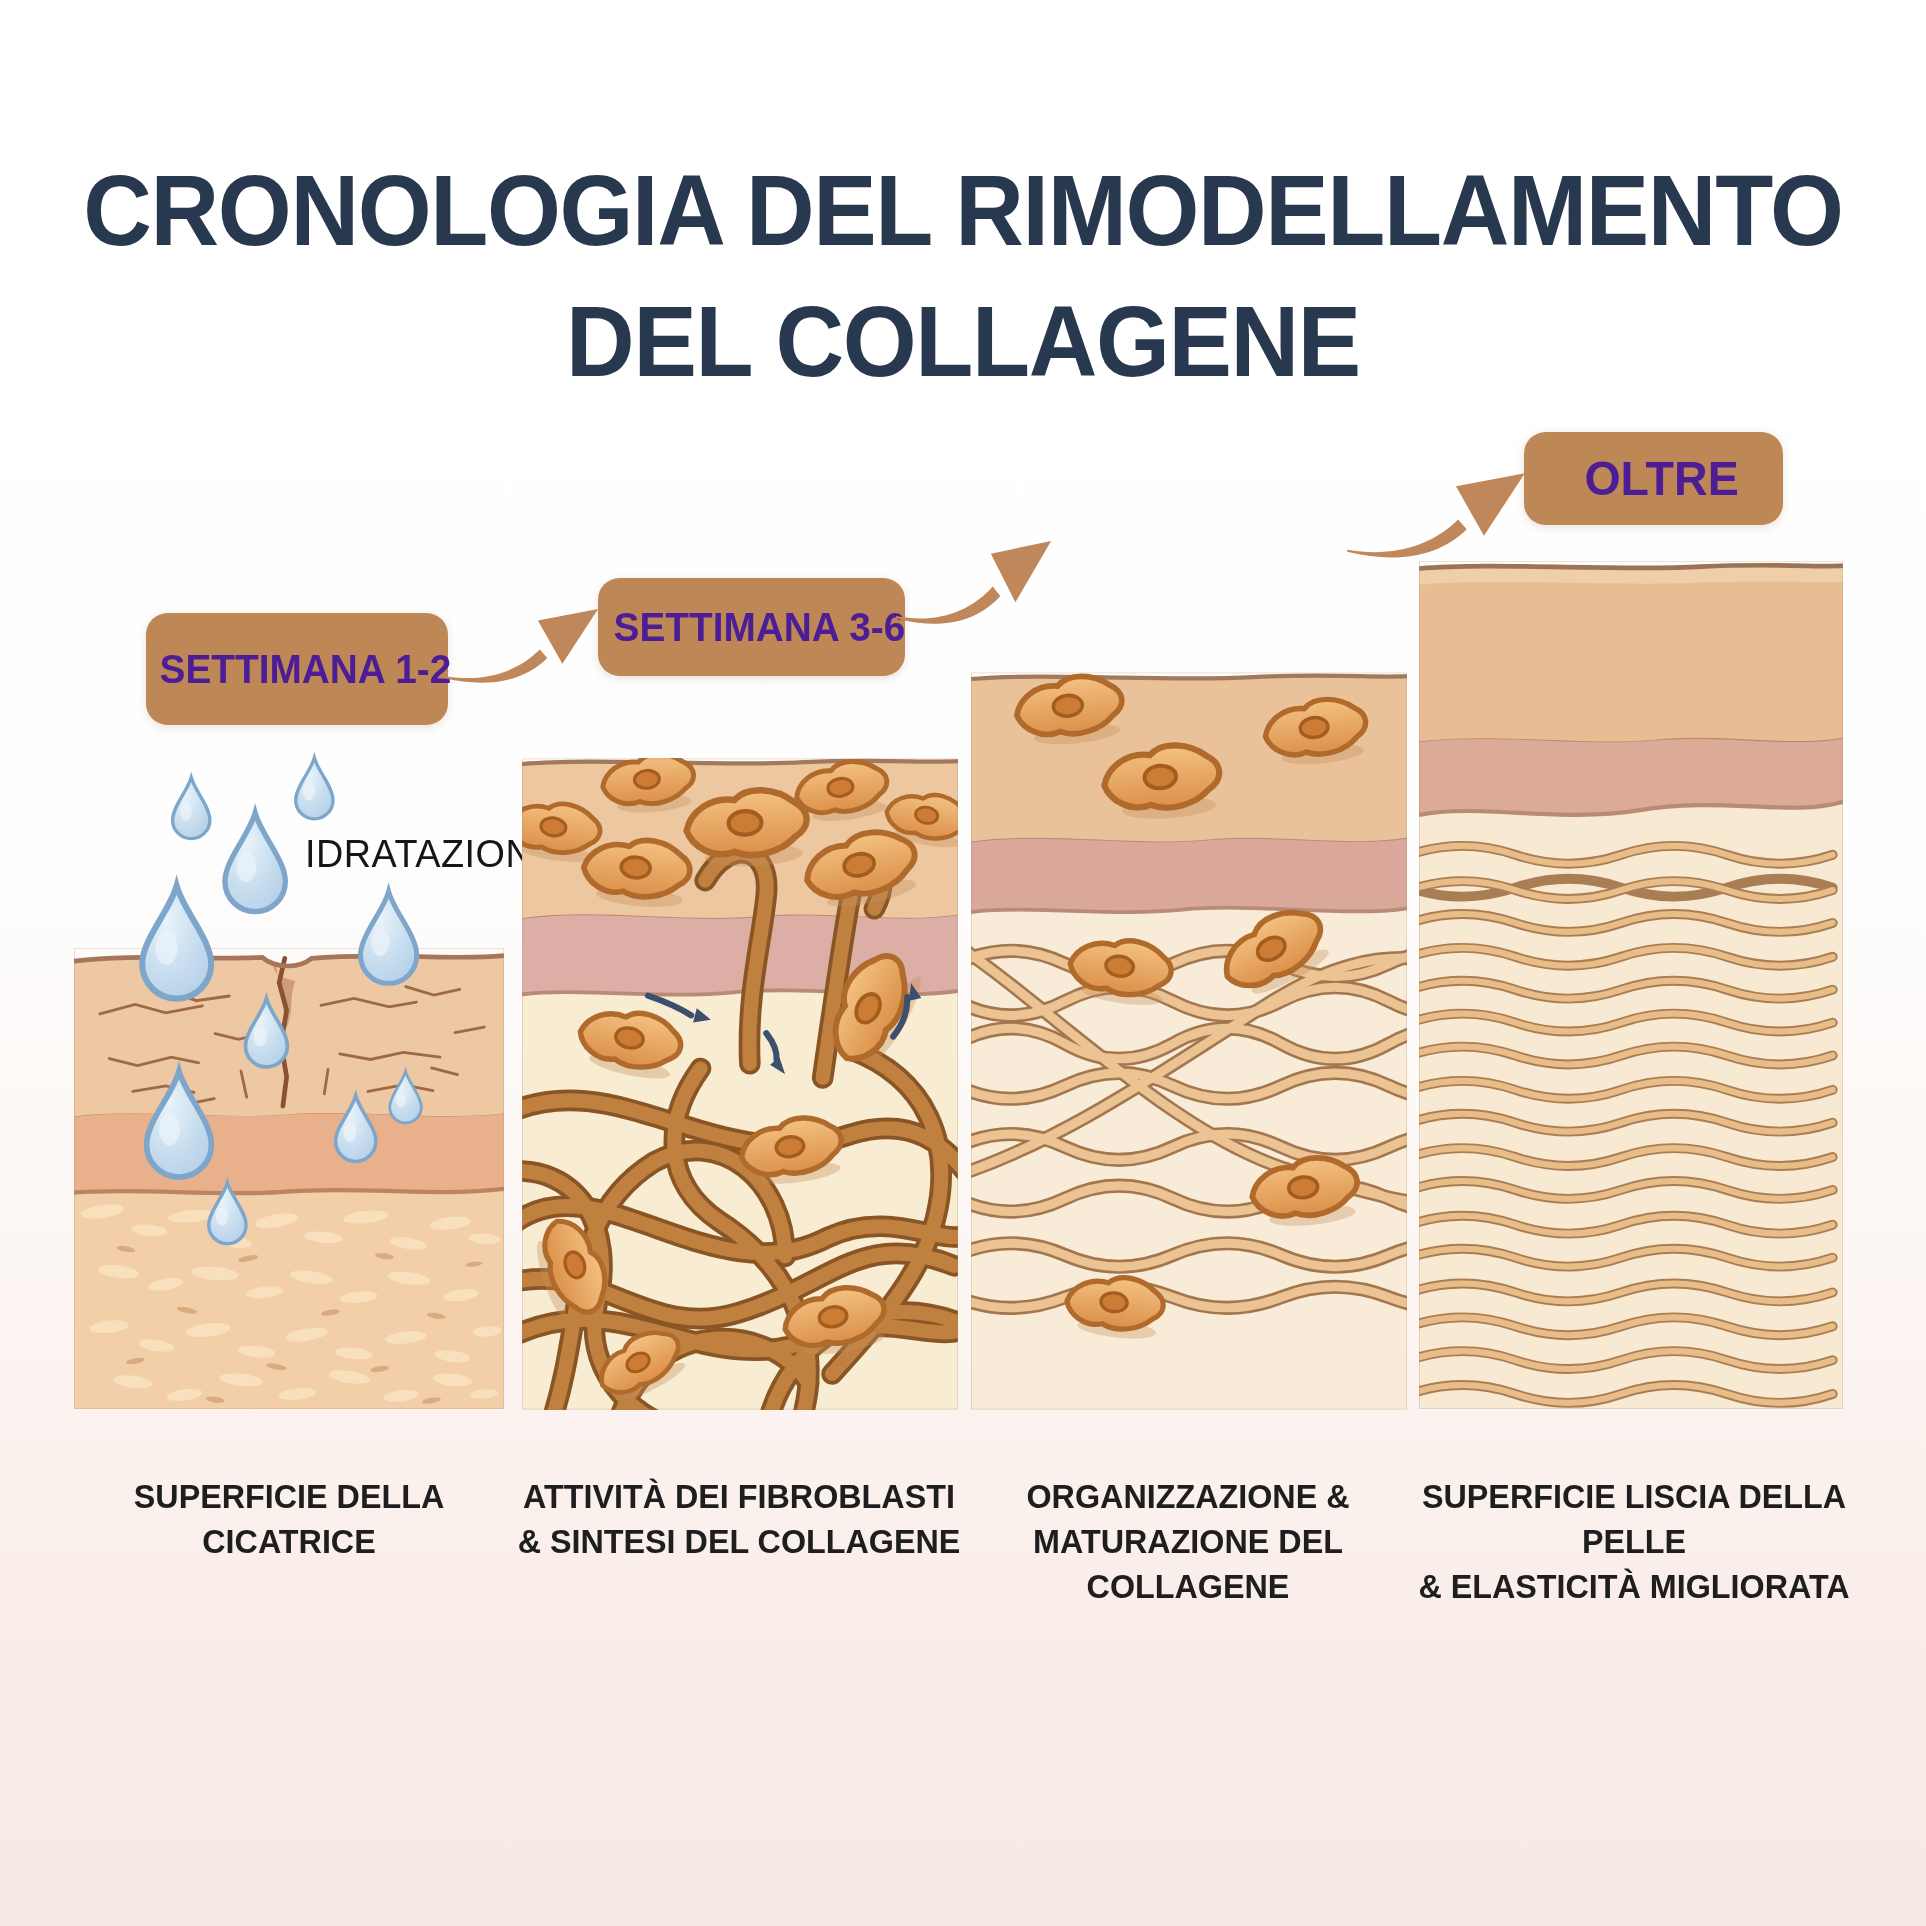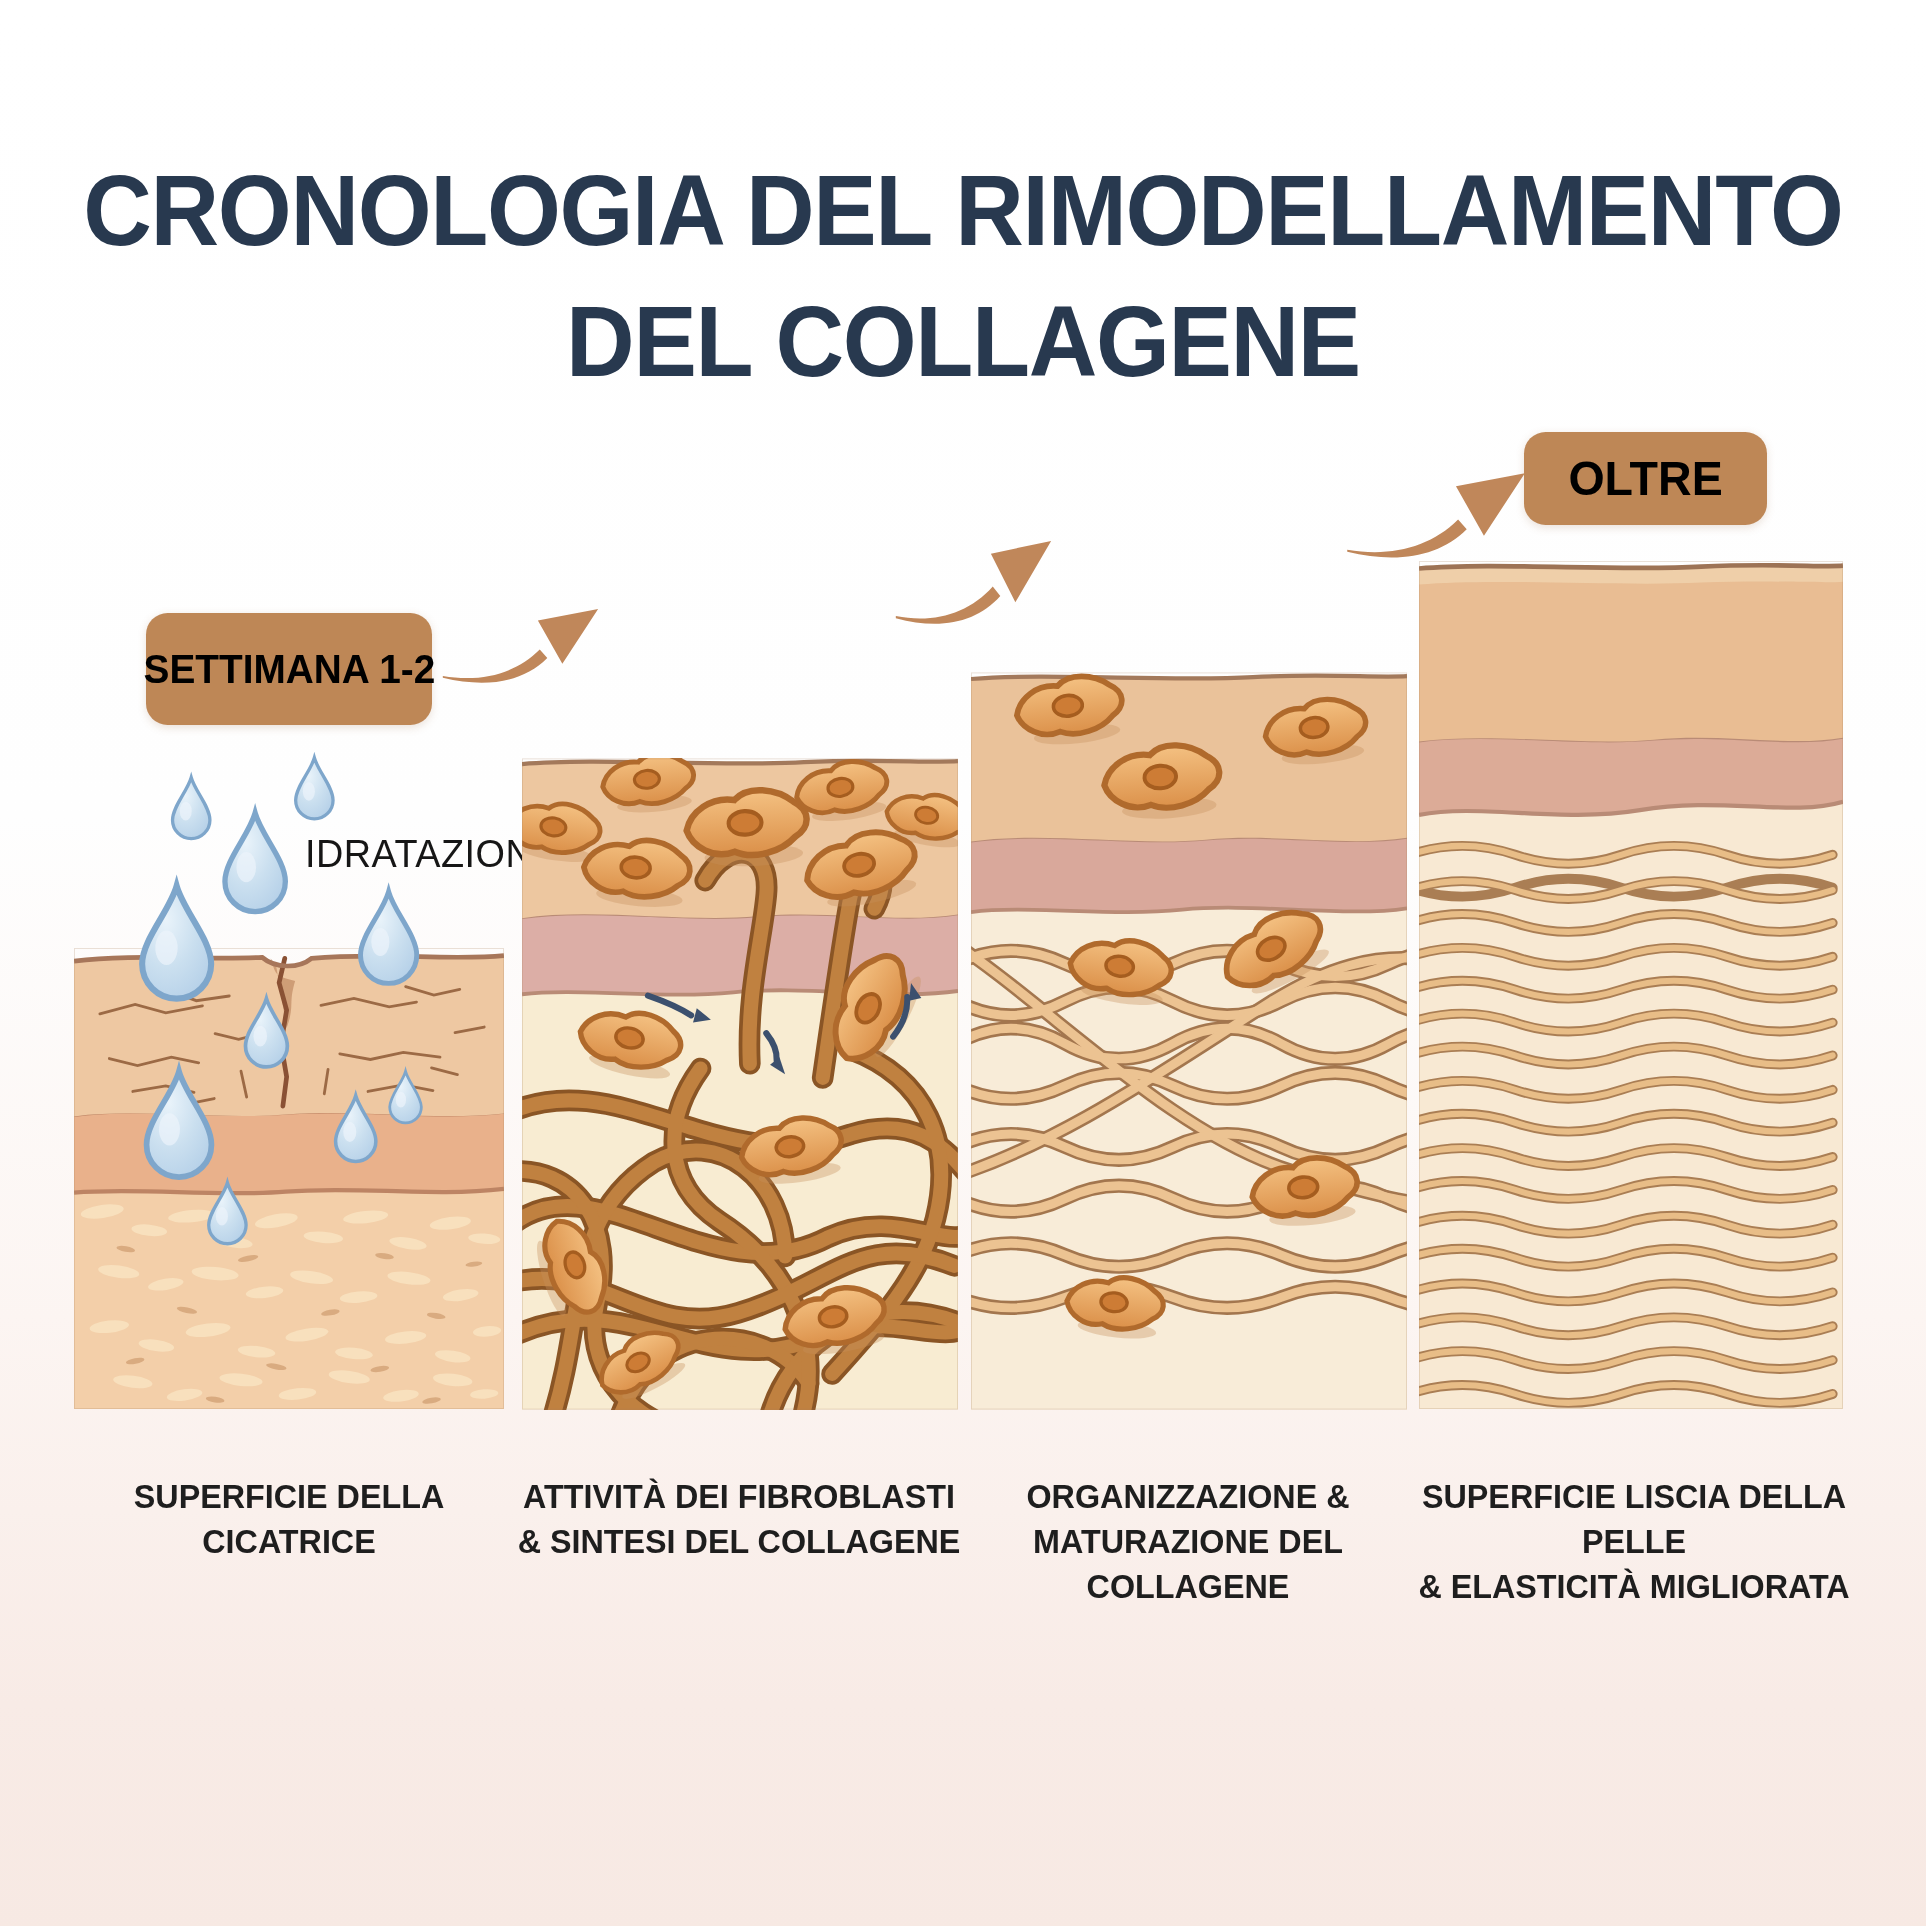--- a/index.html
+++ b/index.html
@@ -4,22 +4,22 @@
 <style>
   html,body{margin:0;padding:0;}
   body{font-family:"Liberation Sans","DejaVu Sans",sans-serif;}
   #canvas{position:relative;width:1926px;height:1926px;overflow:hidden;
     background:linear-gradient(180deg,#ffffff 0%,#fefefe 42%,#fcf5f2 68%,#f8ebe6 88%,#f7e9e3 100%);margin-top:8px;}
   .title{position:absolute;left:0;top:137px;width:1926px;text-align:center;
     color:#28394f;font-weight:bold;font-size:100px;line-height:1.31;letter-spacing:-1.4px;
     transform:scaleX(.95);}
   .stage-label{position:absolute;background:#be8756;border-radius:21.6px;
     display:flex;align-items:center;justify-content:center;
-    color:#000000;font-weight:bold;font-size:40px;letter-spacing:0px;
-    box-shadow:0 2.8px 8.5px rgba(150,100,60,.18);}
+    color:#4c1d95;font-weight:bold;font-size:40px;letter-spacing:0px;
+    box-shadow:0 2.8px 8.5px rgba(150,100,60,.18);padding-left:16px;}
   .stage-label span{transform:scaleX(.97);white-space:nowrap;}
   .annotation{position:absolute;color:#161616;font-size:39px;font-weight:500;
     letter-spacing:0.5px;transform:scaleX(.97);white-space:nowrap;}
   .caption{position:absolute;width:498px;text-align:center;color:#1e1e1e;
     font-weight:600;font-size:34px;line-height:1.32;transform:scaleX(.95);}
   .panel{position:absolute;z-index:2;}
   .panel svg{display:block;}
   .arrow-svg{position:absolute;z-index:3;overflow:visible;}
   .drops{position:absolute;z-index:5;overflow:visible;}
   .hidden-defs{position:absolute;width:0;height:0;overflow:hidden;}
@@ -53,20 +53,23 @@
     </defs>
   </svg>
 
   <div class="title">
     <div>CRONOLOGIA DEL RIMODELLAMENTO</div>
     <div>DEL COLLAGENE</div>
   </div>
 
   <div class="stage-label" style="left:146px;top:605px;width:286px;height:112px;">
     <span>SETTIMANA 1-2</span>
+  </div>
+  <div class="stage-label" style="left:598px;top:570px;width:291px;height:98px;">
+    <span>SETTIMANA 3-6</span>
   </div>
   <div class="stage-label" style="left:1524px;top:424px;width:243px;height:93px;font-size:48px;">
     <span>OLTRE</span>
   </div>
 
   <svg class="arrow-svg" style="left:440px;top:585px;" width="160" height="99" viewBox="0 0 340 210">
     <use href="#swoosh" fill="#c0875a"></use>
   </svg>
   <svg class="arrow-svg" style="left:893px;top:515px;" width="160" height="111" viewBox="0 0 340 210" preserveAspectRatio="none">
     <use href="#swoosh" fill="#c0875a"></use>

